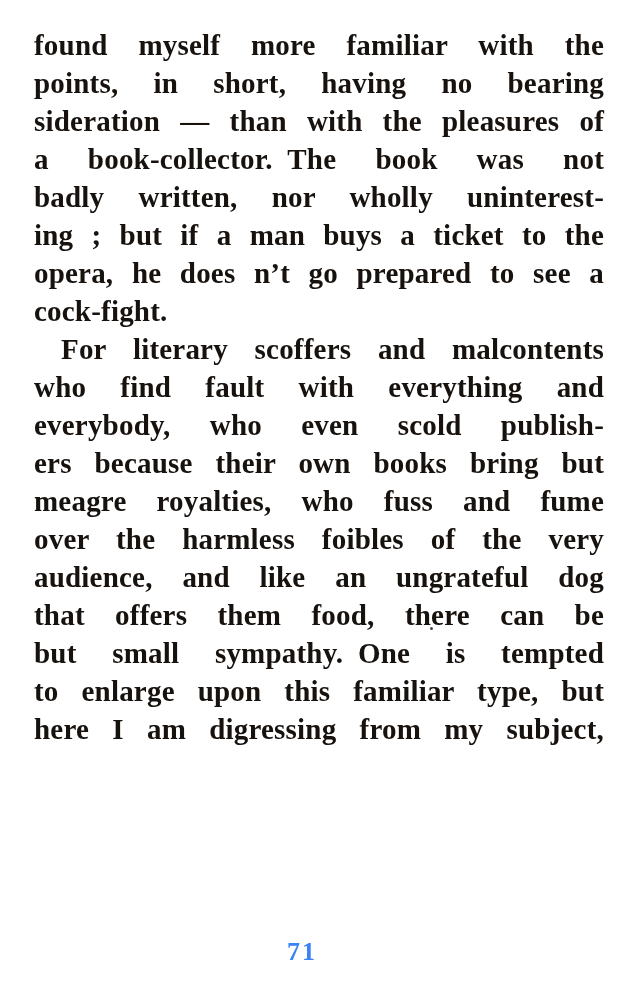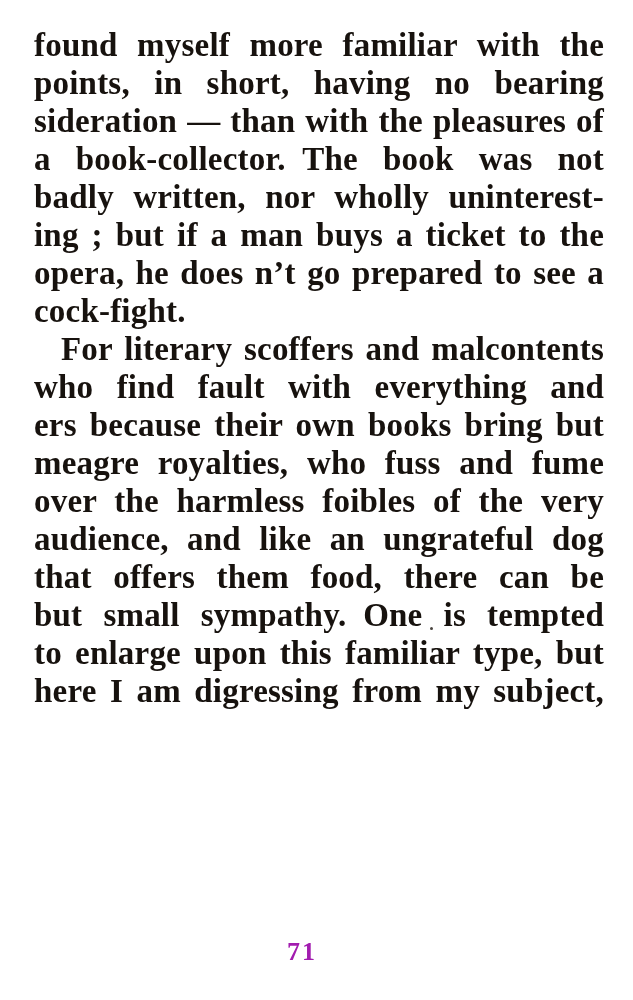--- a/index.html
+++ b/index.html
@@ -23,21 +23,21 @@
   }
   .text-block {
     position: absolute;
     left: 34px;
     top: 26px;
     width: 570px;
   }
   .line {
     margin: 0;
     padding: 0;
-    font-size: 33px;
+    font-size: 29px;
     font-weight: bold;
     line-height: 38px;
     height: 38px;
     letter-spacing: 0.2px;
     text-align: justify;
     text-align-last: justify;
     -moz-text-align-last: justify;
     white-space: nowrap;
     text-rendering: optimizeLegibility;
   }
@@ -52,21 +52,21 @@
     position: absolute;
     top: 936px;
     left: 34px;
     width: 570px;
     text-align: center;
     font-size: 26px;
     line-height: 32px;
     font-weight: bold;
     letter-spacing: 2px;
     transform: translateX(-17px);
-    color: #a21caf;
+    color: #3b82f6;
   }
   .speck {
     position: absolute;
     left: 430px;
     top: 627px;
     width: 3px;
     height: 3px;
     border-radius: 50%;
     background: #2a241f;
     opacity: 0.85;
@@ -80,20 +80,21 @@
     <p class="line">found myself more familiar with the</p>
     <p class="line">points, in short, having no bearing</p>
     <p class="line">sideration — than with the pleasures of</p>
     <p class="line">a book-collector. The book was not</p>
     <p class="line">badly written, nor wholly uninterest-</p>
     <p class="line">ing ; but if a man buys a ticket to the</p>
     <p class="line">opera, he does n’t go prepared to see a</p>
     <p class="line para-end">cock-fight.</p>
     <p class="line para-start">For literary scoffers and malcontents</p>
     <p class="line">who find fault with everything and</p>
+    <p class="line">everybody, who even scold publish-</p>
     <p class="line">ers because their own books bring but</p>
     <p class="line">meagre royalties, who fuss and fume</p>
     <p class="line">over the harmless foibles of the very</p>
     <p class="line">audience, and like an ungrateful dog</p>
     <p class="line">that offers them food, there can be</p>
     <p class="line">but small sympathy. One is tempted</p>
     <p class="line">to enlarge upon this familiar type, but</p>
     <p class="line">here I am digressing from my subject,</p>
   </div>
   <div class="speck"></div>

